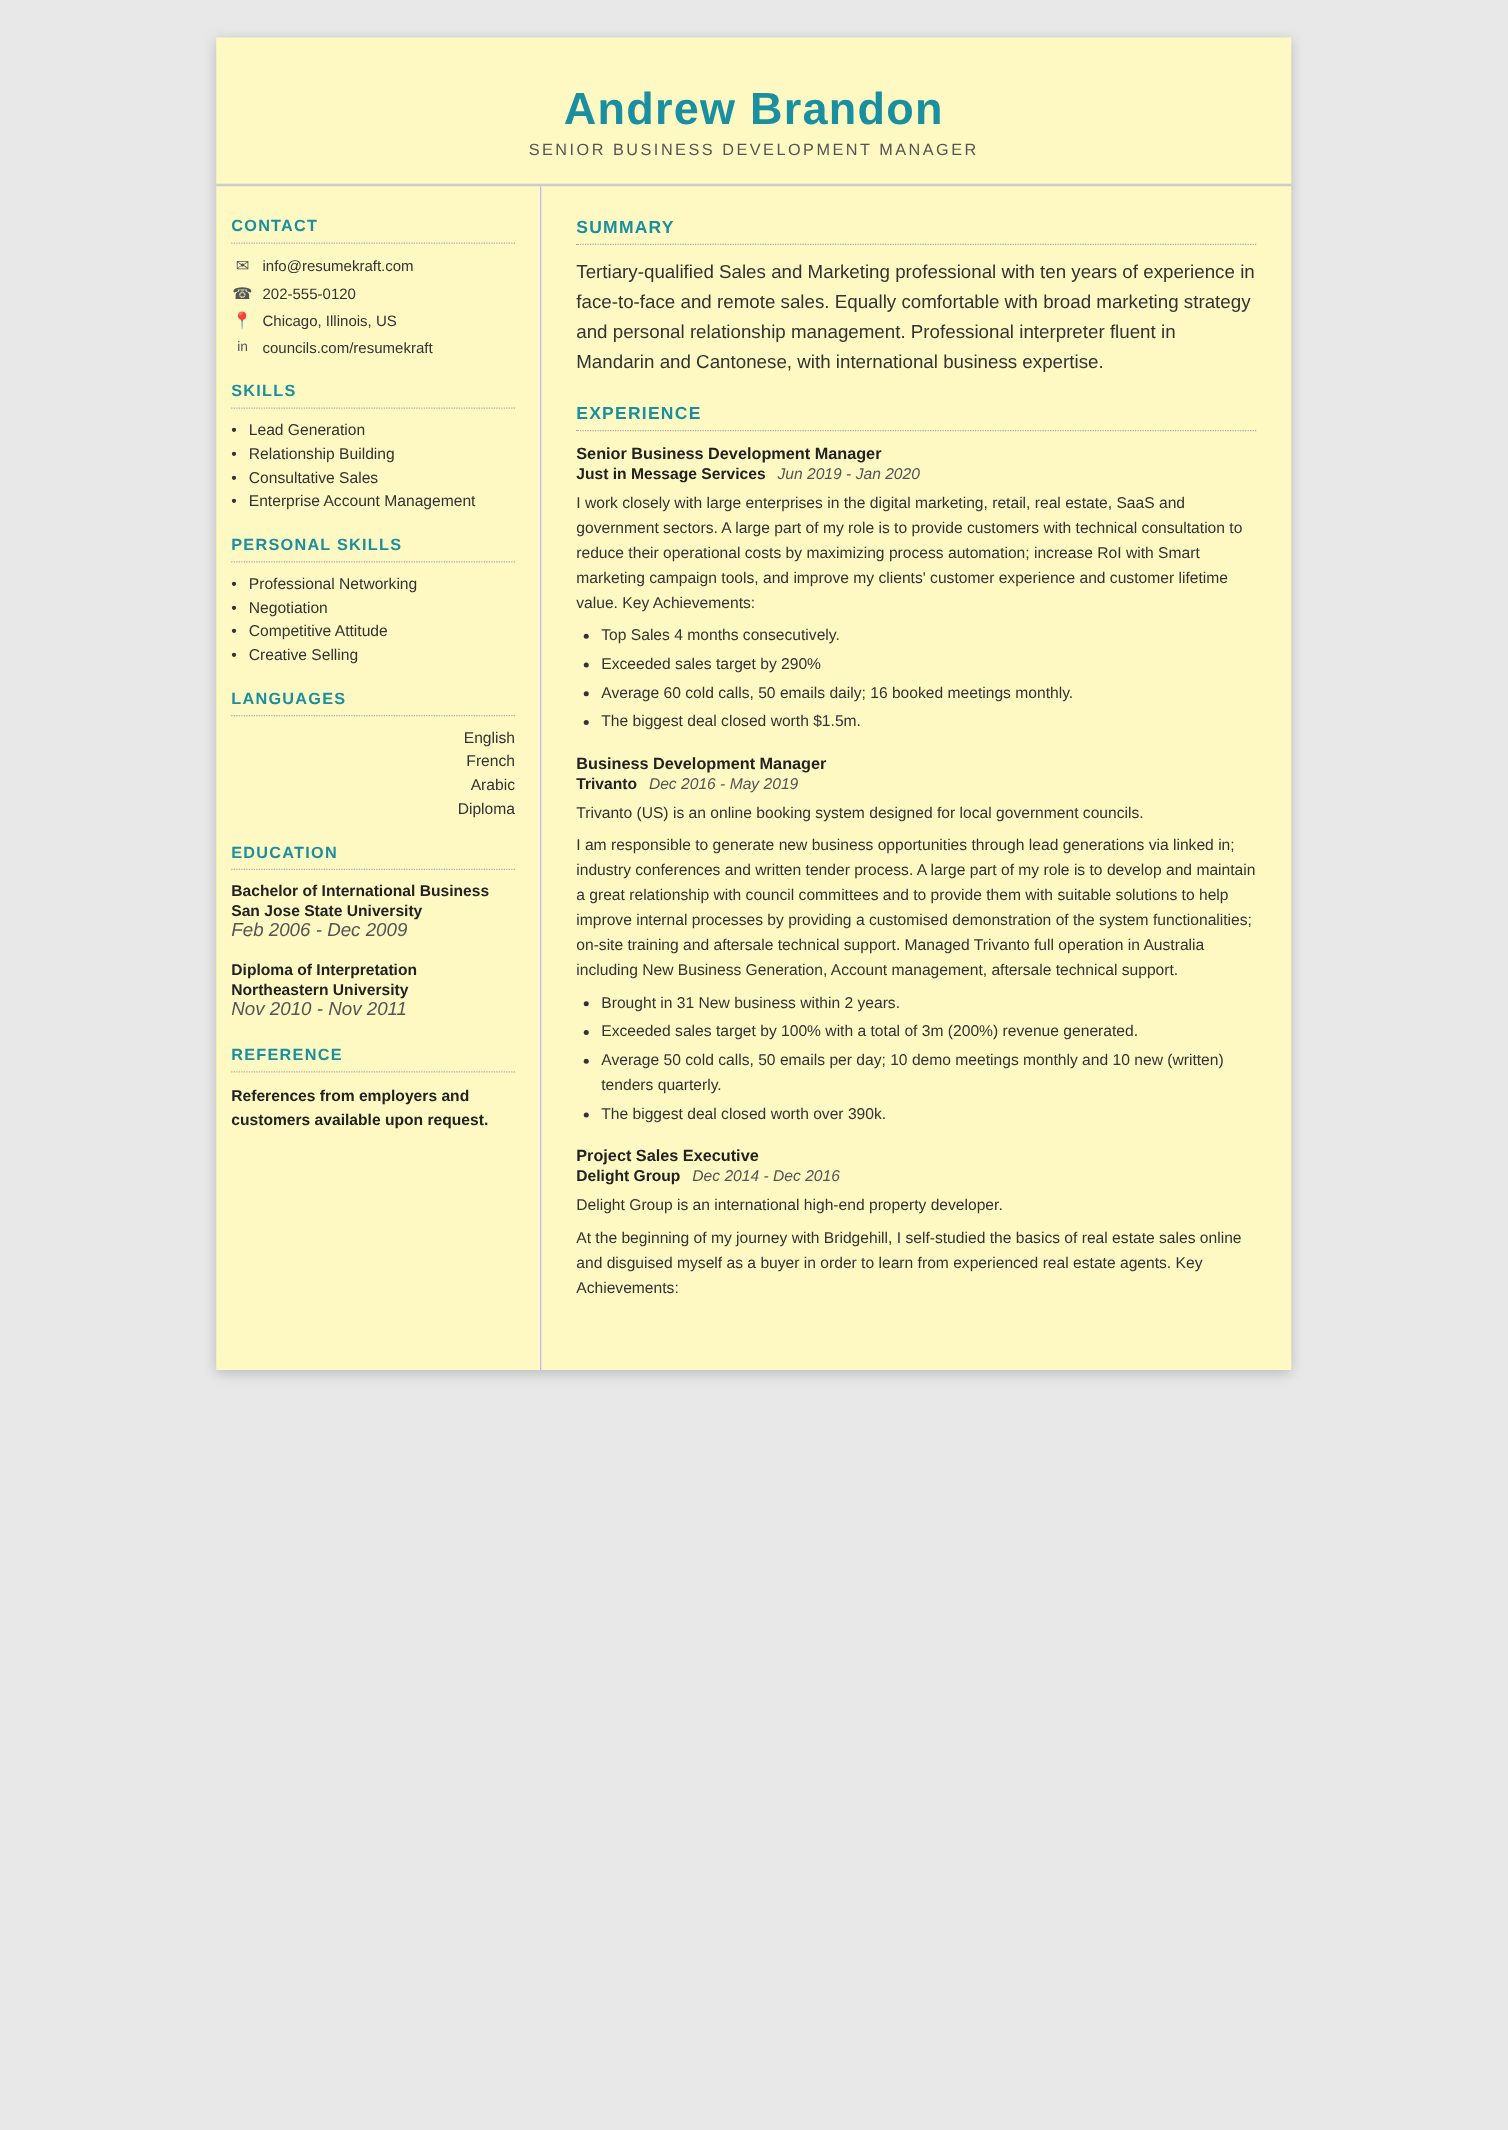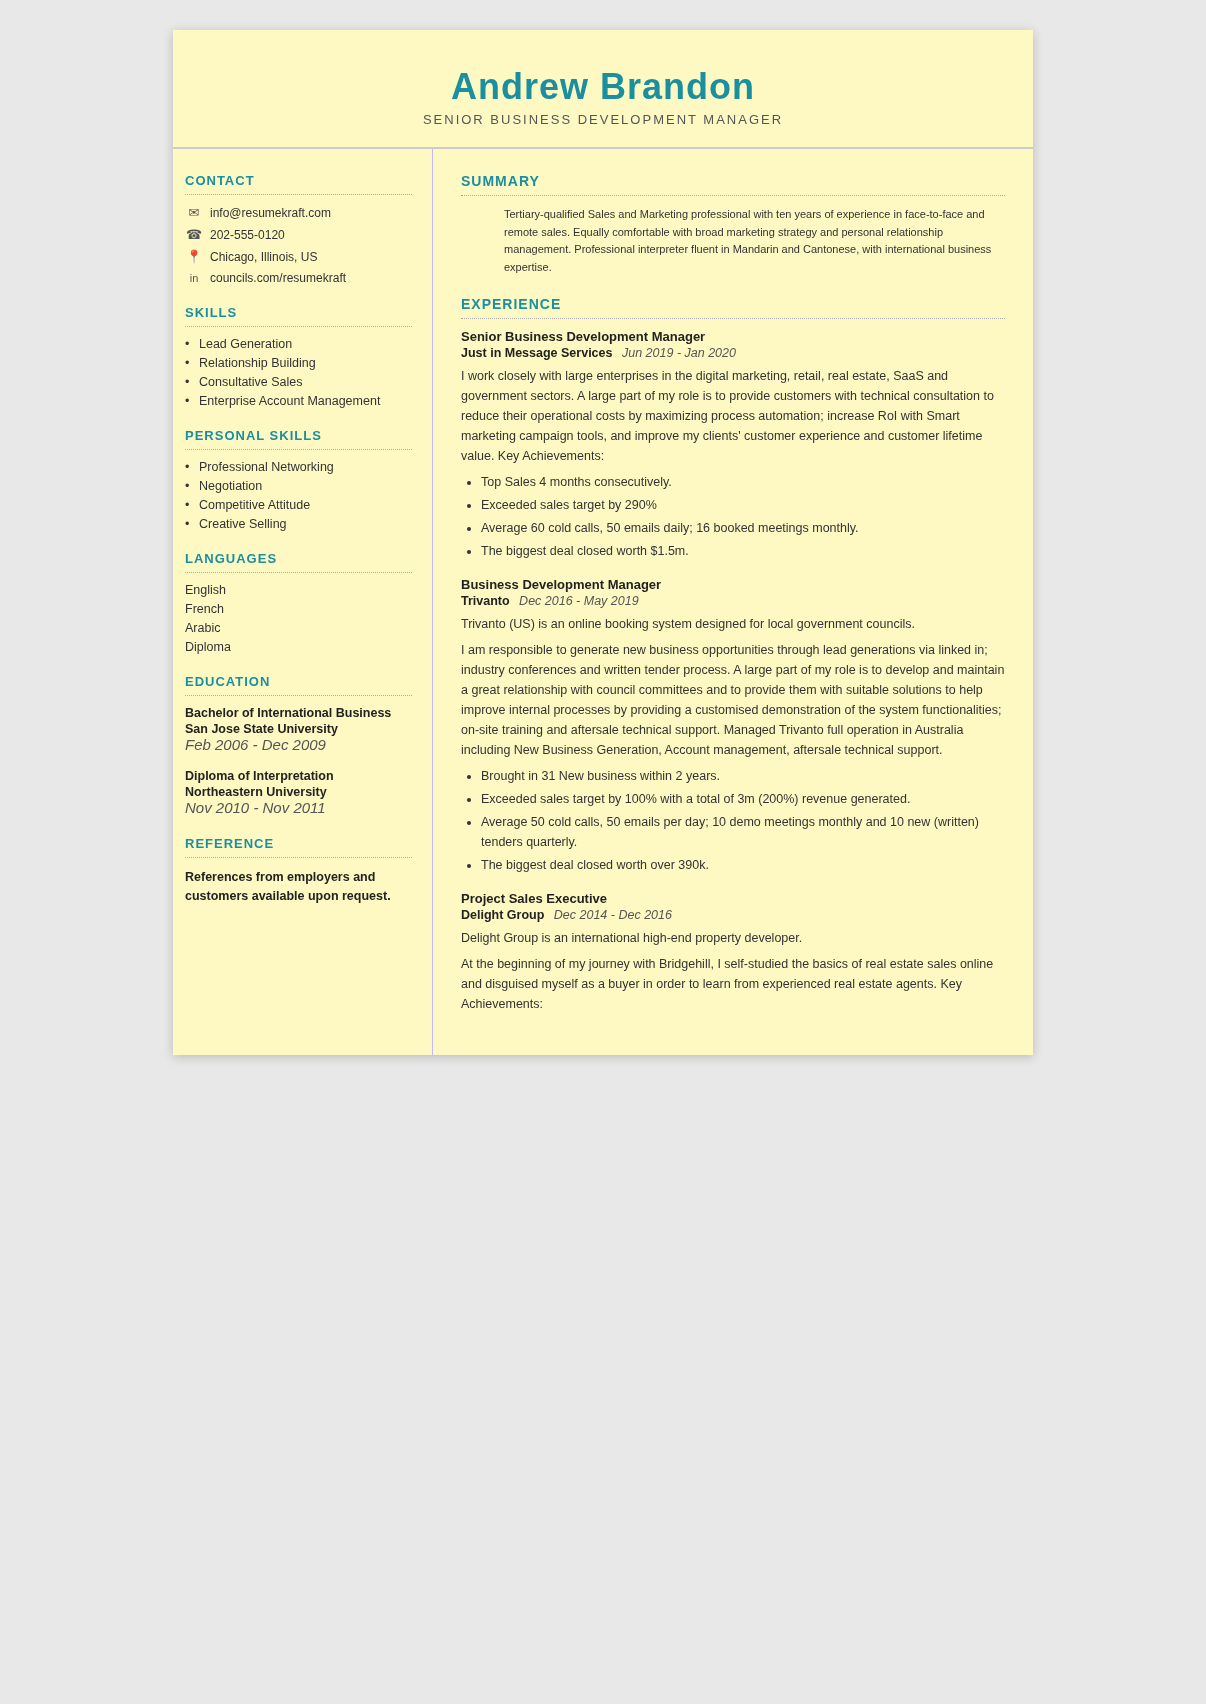--- a/index.html
+++ b/index.html
@@ -96,20 +96,21 @@
     .skill-list li::before {
       content: "•";
       position: absolute;
       left: 0;
       color: #333;
     }
     .language-item {
       font-size: 12.5px;
       color: #333;
       margin-bottom: 5px;
+      text-align: right;
     }
     .edu-block {
       margin-bottom: 16px;
     }
     .edu-degree {
       font-size: 12.5px;
       font-weight: bold;
       color: #222;
       margin-bottom: 2px;
     }
@@ -126,44 +127,43 @@
     .reference-text {
       font-size: 12.5px;
       color: #222;
       font-weight: bold;
       line-height: 1.5;
     }
 
     
     .main-content {
       flex: 1;
-      padding: 24px 28px 25px 28px;
+      padding: 24px 28px 40px 28px;
     }
     .main-section-title {
       font-size: 14px;
       font-weight: bold;
       color: #1a8fa0;
       text-transform: uppercase;
       letter-spacing: 1px;
       margin-bottom: 6px;
       margin-top: 20px;
     }
     .main-section-title:first-child {
       margin-top: 0;
     }
     .main-divider {
       border: none;
       border-top: 1px dotted #aaa;
       margin-bottom: 10px;
     }
     .summary-text {
-      font-size: 11px;
+      font-size: 15px;
       color: #333;
       line-height: 1.6;
-      margin-left: 43px;
     }
     .exp-job-title {
       font-size: 13px;
       font-weight: bold;
       color: #222;
       margin-bottom: 2px;
     }
     .exp-company-line {
       font-size: 12.5px;
       color: #333;

